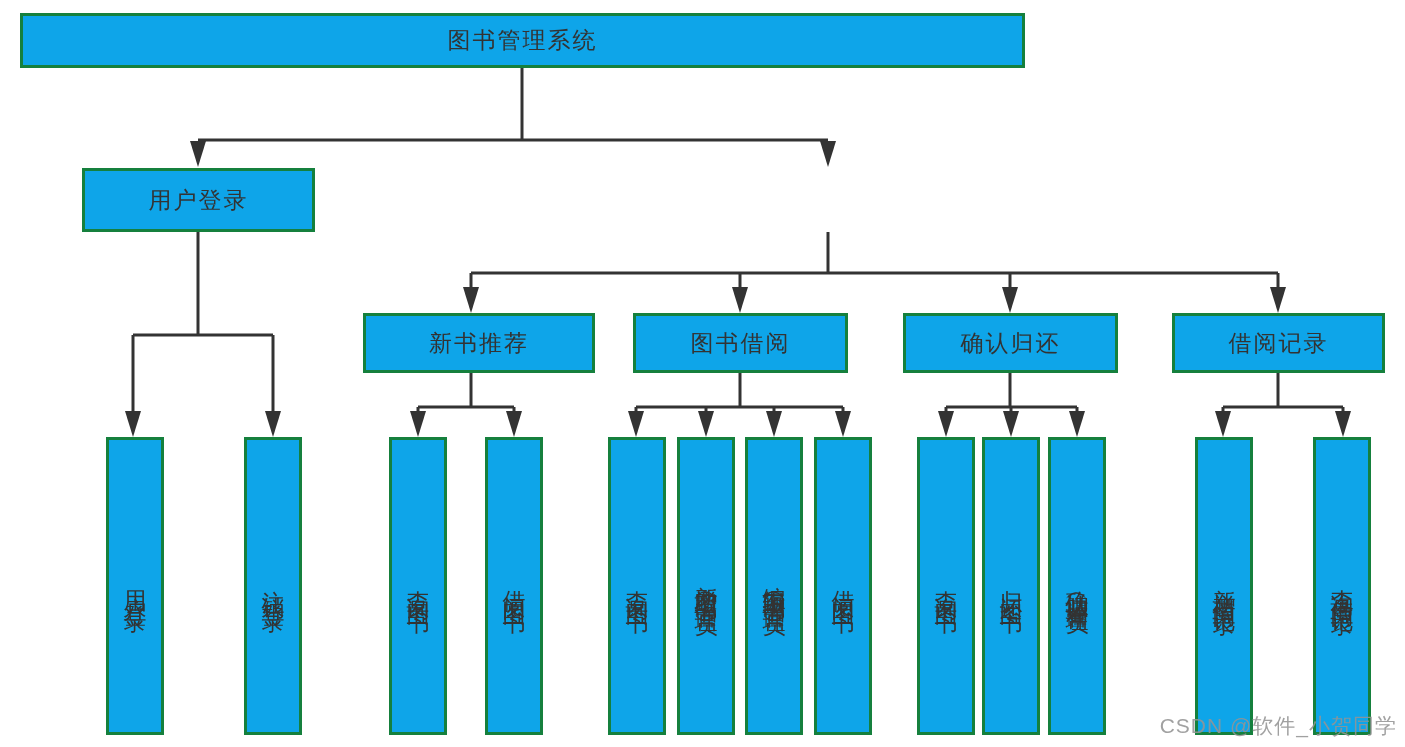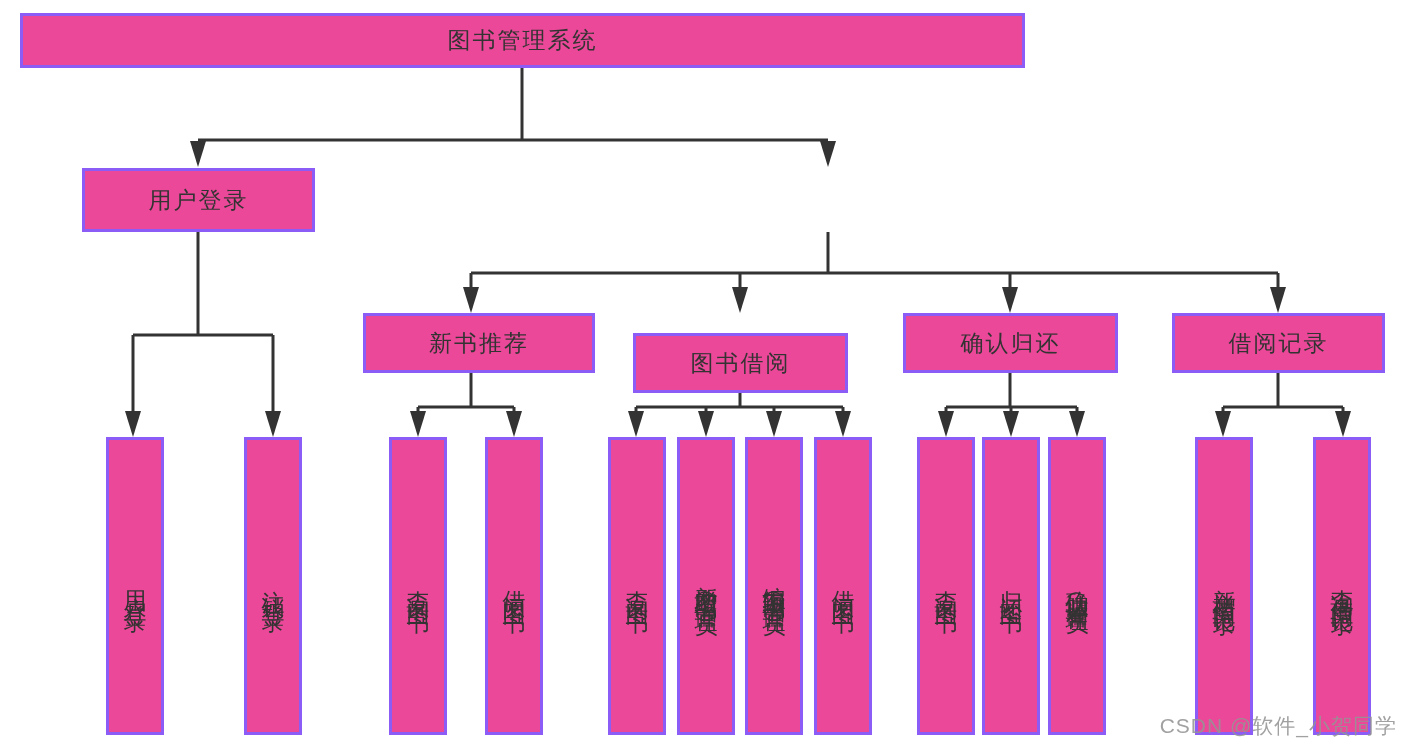--- a/index.html
+++ b/index.html
@@ -19,22 +19,22 @@
     position: absolute;
     left: 0;
     top: 0;
     width: 1405px;
     height: 747px;
     z-index: 1;
   }
   .node {
     position: absolute;
     box-sizing: border-box;
-    border: 3px solid #8b5cf6;
-    background: #ec4899;
+    border: 3px solid #15803d;
+    background: #0ea5e9;
     display: flex;
     align-items: center;
     justify-content: center;
     color: #333333;
     z-index: 2;
   }
   .h-node {
     font-size: 23px;
     letter-spacing: 2px;
   }
@@ -145,21 +145,21 @@
     <span>图书管理系统</span>
   </div>
 
   <div class="node h-node" style="left:82px; top:168px; width:233px; height:64px;">
     <span>用户登录</span>
   </div>
 
   <div class="node h-node" style="left:363px; top:313px; width:232px; height:60px;">
     <span>新书推荐</span>
   </div>
-  <div class="node h-node" style="left:633px; top:313px; width:215px; height:60px;margin-top:20px;">
+  <div class="node h-node" style="left:633px; top:313px; width:215px; height:60px;">
     <span>图书借阅</span>
   </div>
   <div class="node h-node" style="left:903px; top:313px; width:215px; height:60px;">
     <span>确认归还</span>
   </div>
   <div class="node h-node" style="left:1172px; top:313px; width:213px; height:60px;">
     <span>借阅记录</span>
   </div>
 
   <div class="node leaf" style="left:106px;">

